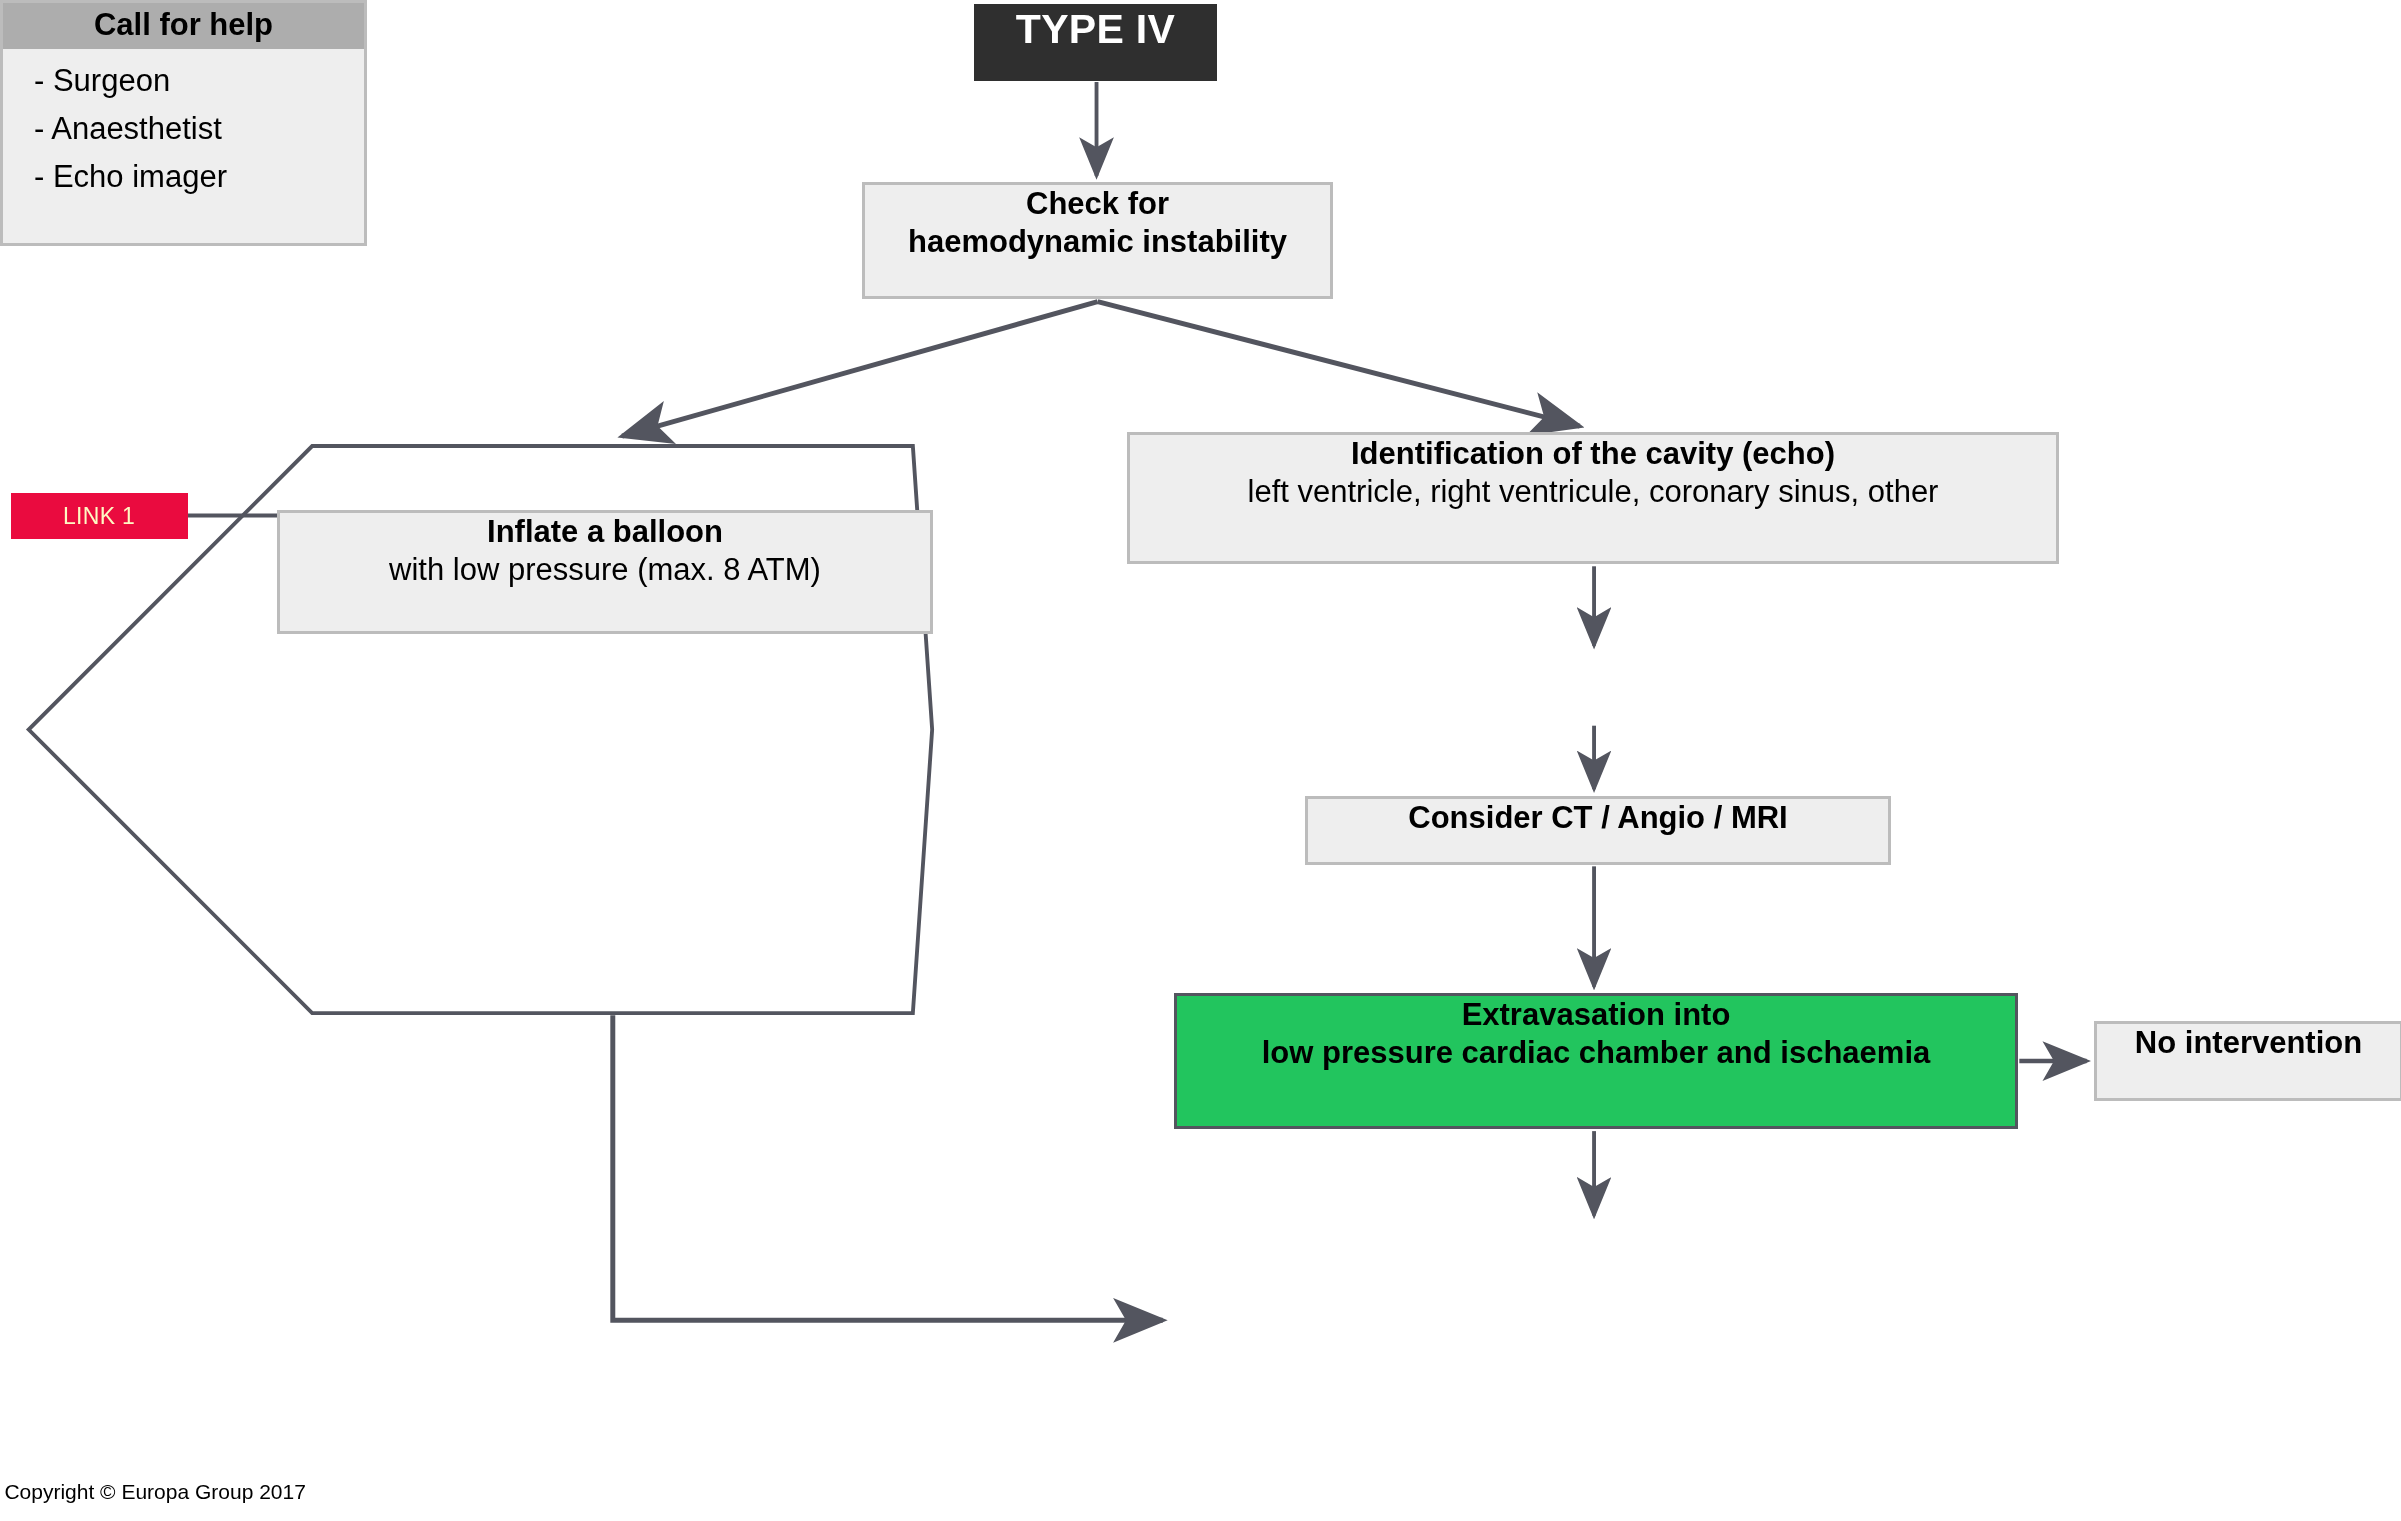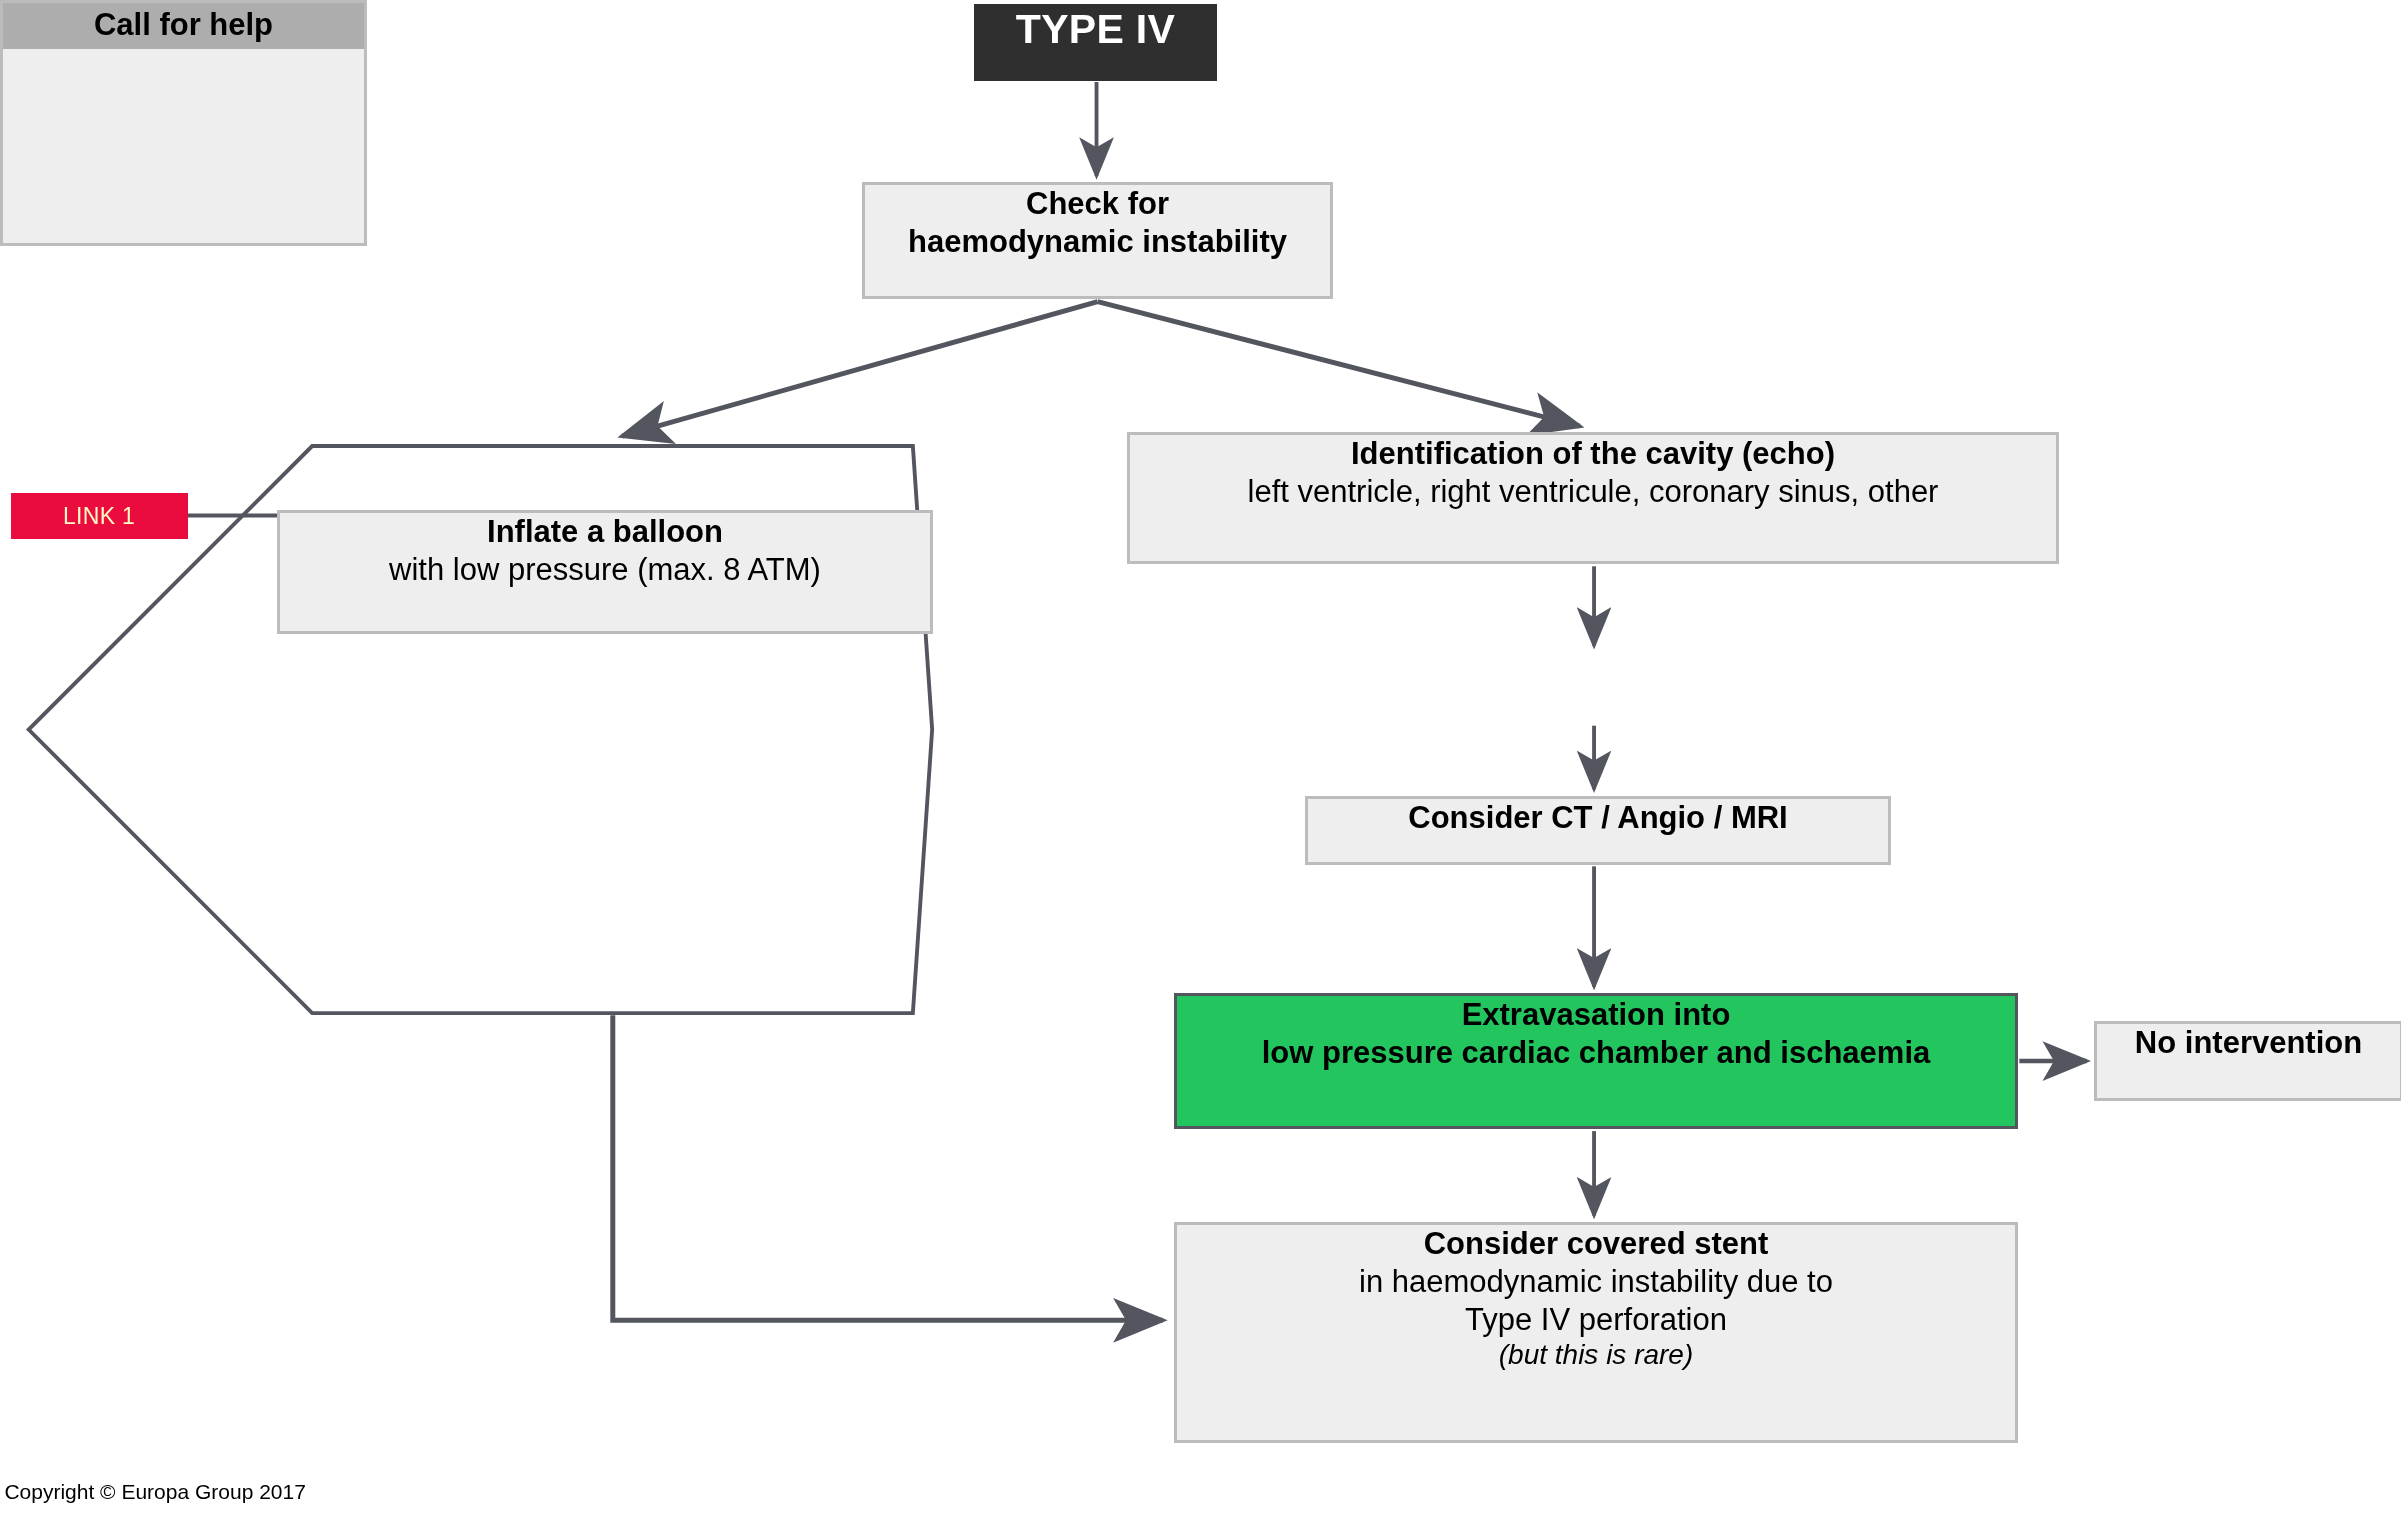--- a/index.html
+++ b/index.html
@@ -224,42 +224,41 @@
     <span class="l2">left ventricle, right ventricule, coronary sinus, other</span>
   </div>
 
   <div class="node box balloon-node">
     <span class="l1">Inflate a balloon</span>
     <span class="l2">with low pressure (max. 8 ATM)</span>
   </div>
 
   <div class="callhelp-node">
     <div class="callhelp-head">Call for help</div>
+    <div class="callhelp-list">
+      <div>- Surgeon</div>
+      <div>- Anaesthetist</div>
+      <div>- Echo imager</div>
+    </div>
   </div>
 
 
   <div class="node box ctangio-node">
     <span>Consider CT / Angio / MRI</span>
   </div>
 
   <div class="node box-dark extrav-node">
     <span class="l1">Extravasation into</span>
     <span class="l2">low pressure cardiac chamber and ischaemia</span>
   </div>
 
   <div class="node box nointerv-node">
     <span>No intervention</span>
   </div>
 
-  <div class="node box stent-node">
-    <span class="l1">Consider covered stent</span>
-    <span class="l2">in haemodynamic instability due to</span>
-    <span class="l3">Type IV perforation</span>
-    <span class="l4">(but this is rare)</span>
-  </div>
 
   <div class="link-badge">
     <span>LINK 1</span>
   </div>
 
   <div class="copyright">Copyright © Europa Group 2017</div>
 
 </div>
 
 

